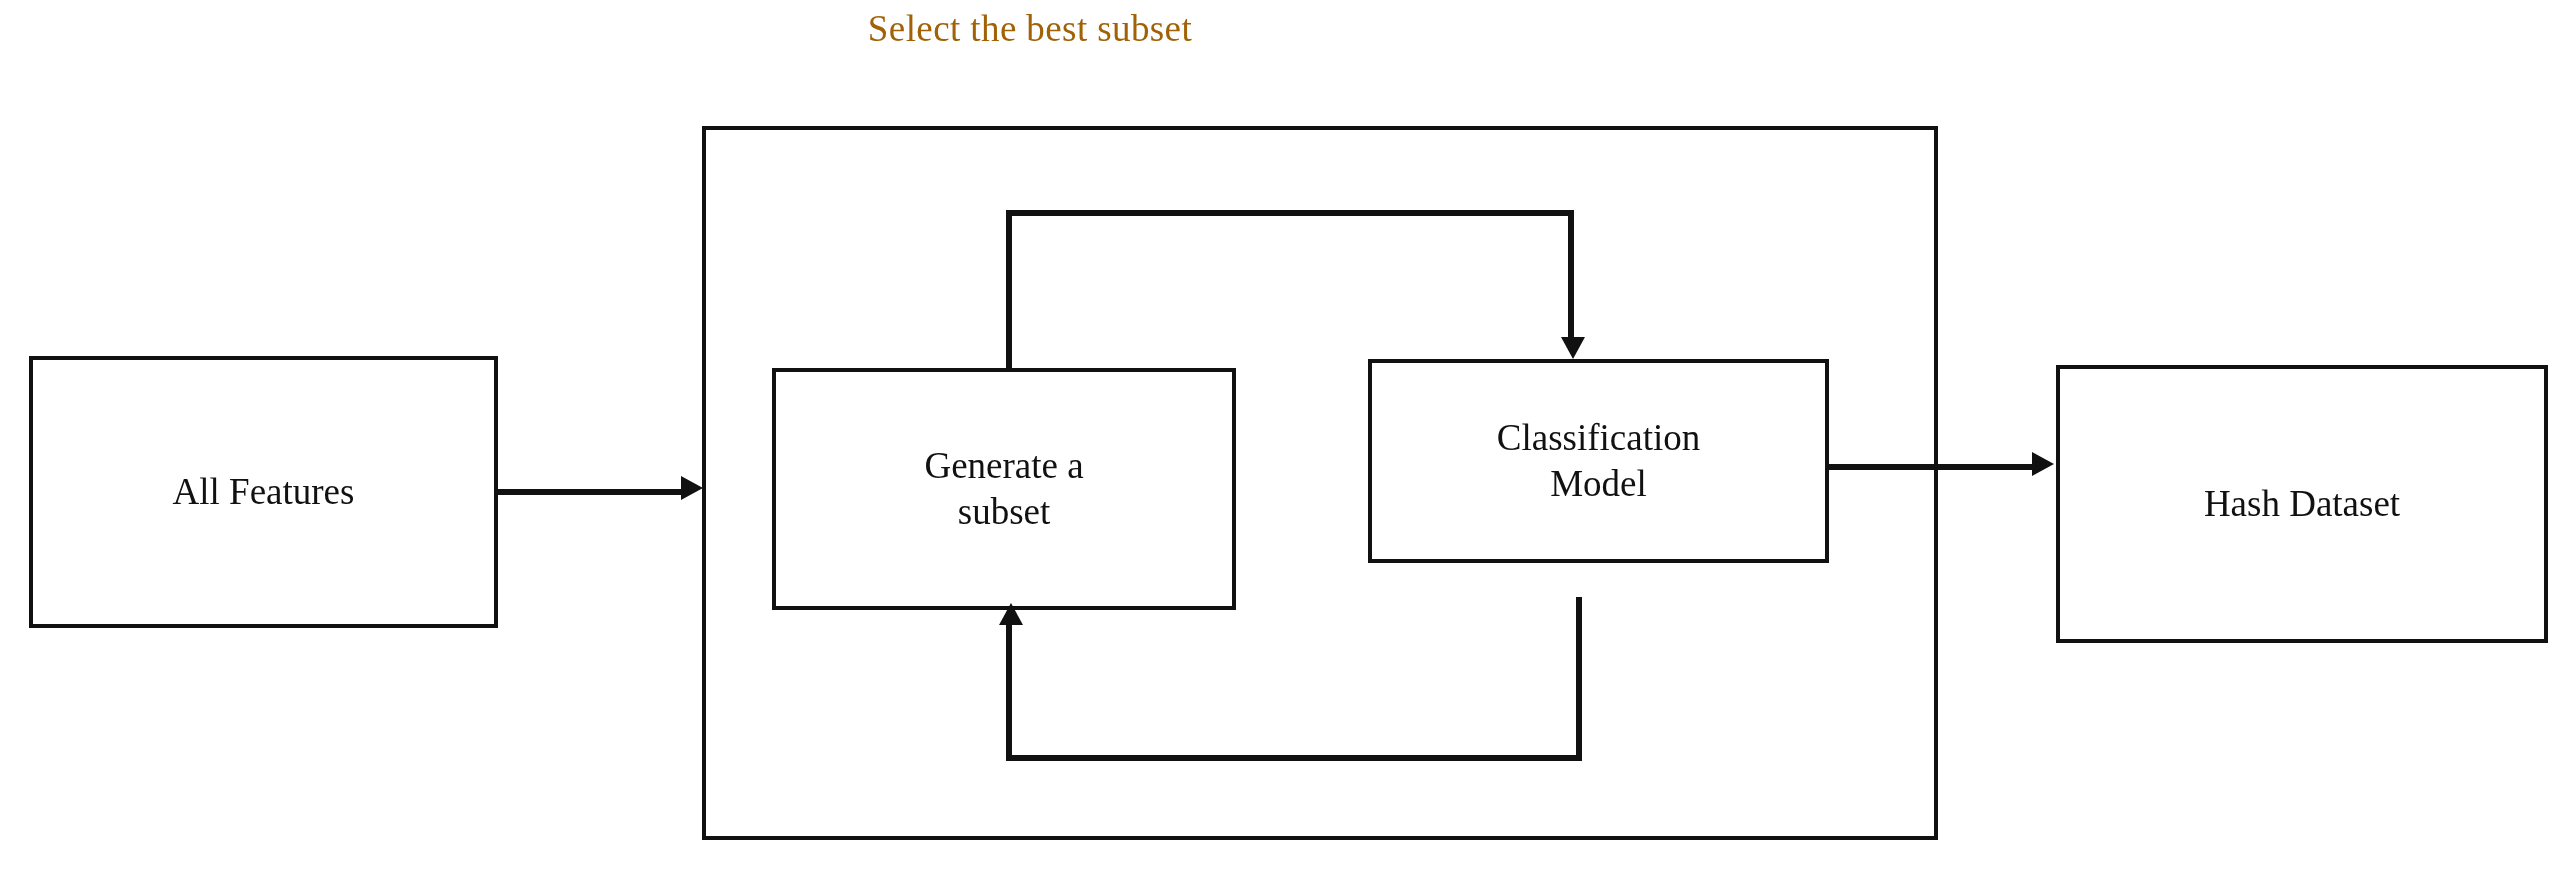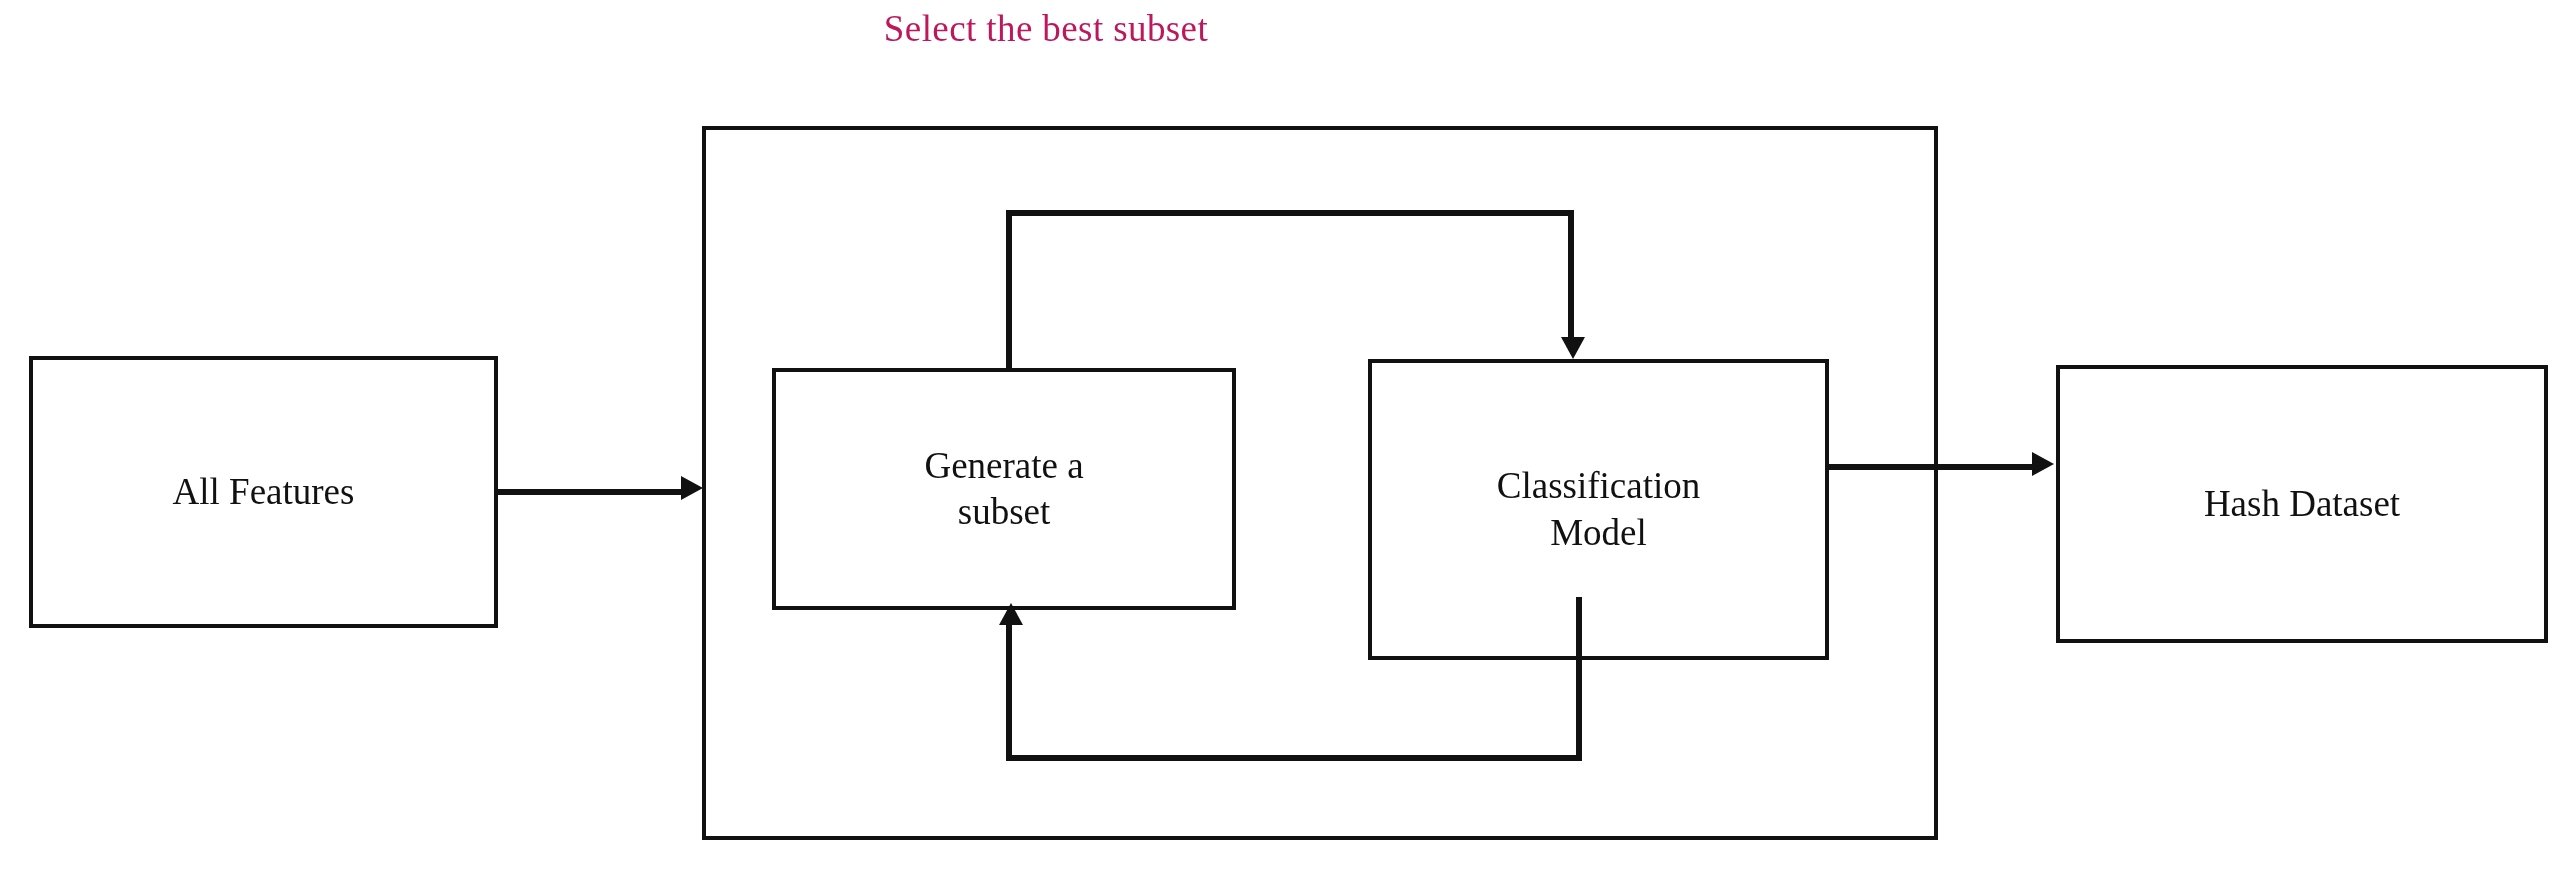--- a/index.html
+++ b/index.html
@@ -13,29 +13,29 @@
     height: 870px;
     background: #ffffff;
     overflow: hidden;
     font-family: "Liberation Serif", "DejaVu Serif", serif;
     color: #000000;
   }
 
   
   .diagram-title {
     position: absolute;
-    left: 16px;
+    left: 0;
     top: 5.1px;
     width: 2084px;
     text-align: center;
     font-size: 37px;
     line-height: 48px;
     letter-spacing: 0.4px;
     white-space: nowrap;
-    color: #be185d;
+    color: #a16207;
   }
   
   .diagram-title > span {
     position: relative;
     left: -12px;
   }
 
   
   .box {
     position: absolute;
@@ -50,21 +50,21 @@
   }
   .box .box-label {
     font-size: 37px;
     line-height: 1.25;
     padding: 0 8.5px;
     white-space: pre-line;
   }
 
   #box-all-features { left: 29px;   top: 356px; width: 469px; height: 272px; }
   #box-generate     { left: 772px;  top: 368px; width: 464px; height: 242px; }
-  #box-classifier   { left: 1368px; top: 359px; width: 461px; height: 301px; }
+  #box-classifier   { left: 1368px; top: 359px; width: 461px; height: 204px; }
   #box-hash         { left: 2056px; top: 323px; width: 492px; height: 278px; margin-top: 42px; }
 
   
   #container-loop {
     position: absolute;
     box-sizing: border-box;
     left: 702px;
     top: 126px;
     width: 1236px;
     height: 714px;

